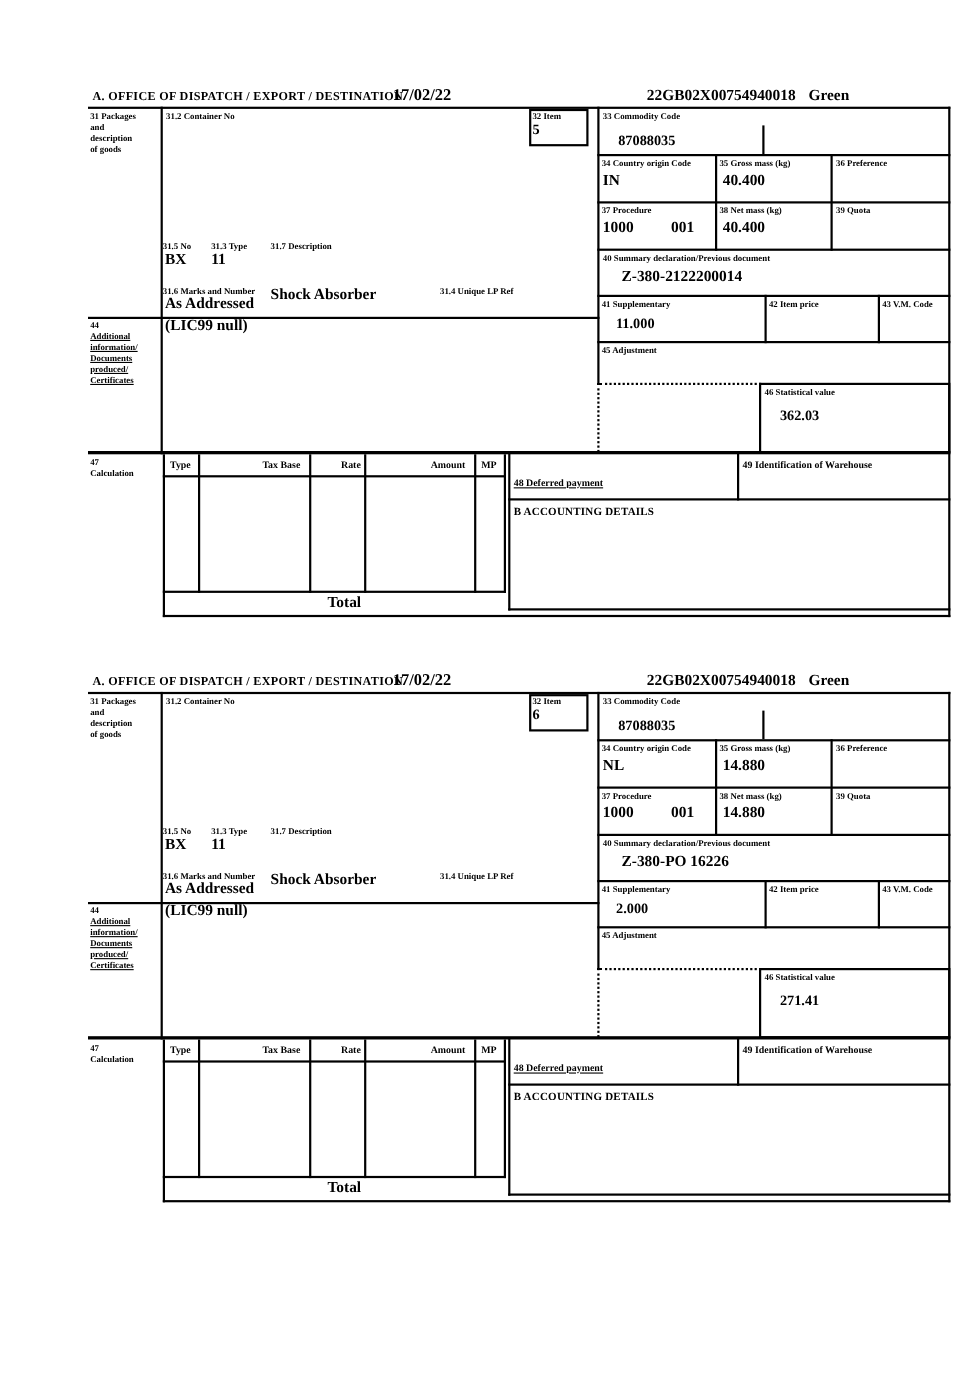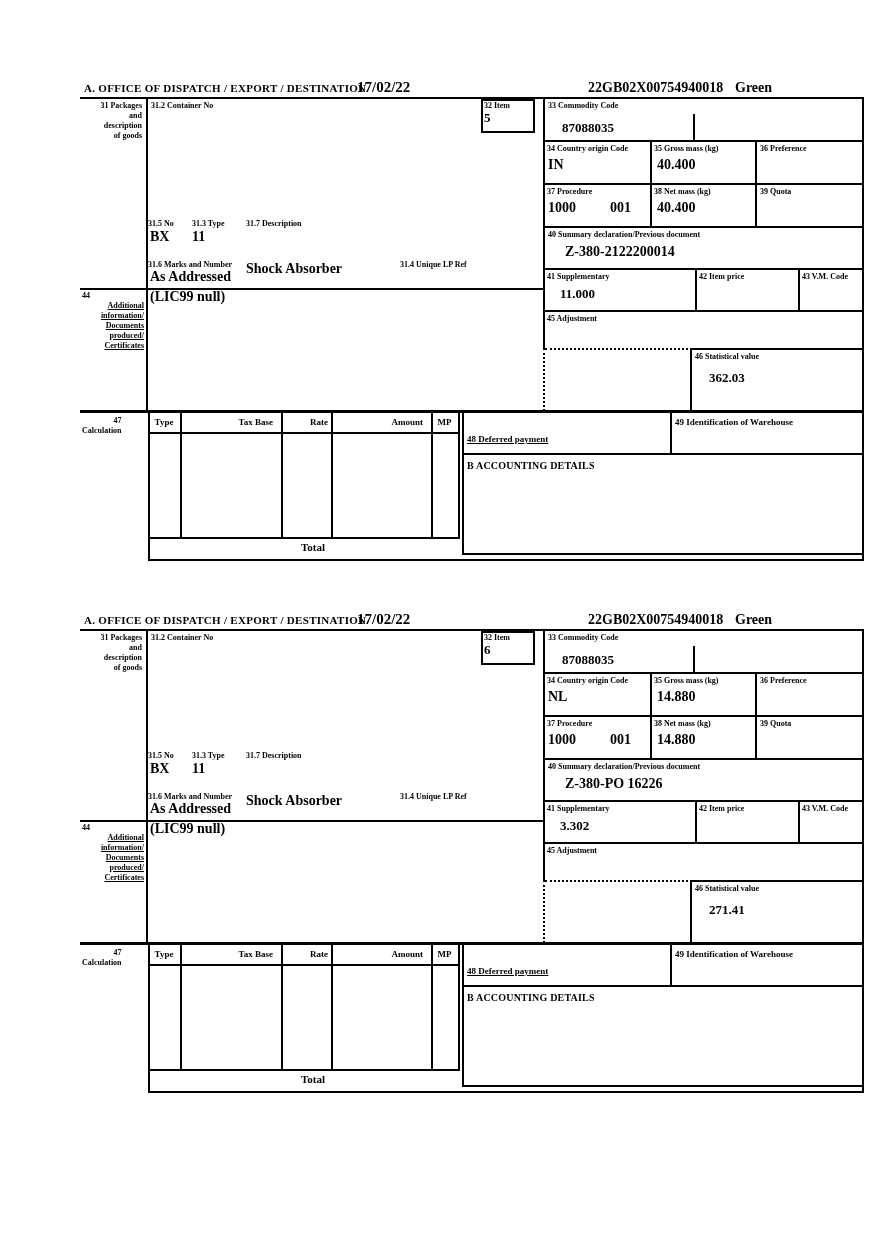--- a/index.html
+++ b/index.html
@@ -44,21 +44,21 @@
   .v-t2{left:201px;top:333px;width:2px;height:126px;}
   .v-t3{left:251px;top:333px;width:2px;height:126px;}
   .v-t4{left:351px;top:333px;width:2px;height:126px;}
   .v-t5{left:378px;top:333px;width:2px;height:126px;}
 
   .box32{position:absolute;left:401px;top:19px;width:54px;height:34px;border:2px solid #000;box-sizing:border-box;}
   .box46{position:absolute;left:610px;top:268px;width:174px;height:64px;border:2px solid #000;box-sizing:border-box;}
 
   
   .t{position:absolute;white-space:pre-line;}
-  .lbl{font-size:8px;font-weight:bold;line-height:10px;text-align:right;}
+  .lbl{font-size:8px;font-weight:bold;line-height:10px;}
   .val{font-size:14px;font-weight:bold;line-height:16px;white-space:pre;}
 
   .h-office{left:4px;top:2px;font-size:11px;font-weight:bold;letter-spacing:0.3px;}
   .h-date{left:277px;top:-1px;font-size:15px;font-weight:bold;}
   .h-reg{left:508px;top:0;font-size:14px;font-weight:bold;}
   .h-status{left:655px;top:0;font-size:14px;font-weight:bold;}
 
   .lbl-31{left:2px;top:21px;width:60px;}
   .lbl-31-2{left:71px;top:21px;}
   .lbl-32{left:404px;top:21px;}
@@ -100,21 +100,21 @@
   .lbl-47{left:2px;top:336px;}
   .th{top:337px;font-size:9px;font-weight:bold;position:absolute;}
   .th-type{left:68px;width:32px;text-align:center;}
   .th-taxbase{left:100px;width:93px;text-align:right;}
   .th-rate{left:201px;width:47px;text-align:right;}
   .th-amount{left:251px;width:92px;text-align:right;}
   .th-mp{left:351px;width:27px;text-align:center;}
   .lbl-48{left:387px;top:354px;font-size:9px;text-decoration:underline;}
   .lbl-49{left:595px;top:337px;font-size:9px;}
   .lbl-acc{left:387px;top:380px;font-size:10px;font-weight:bold;letter-spacing:0.2px;}
-  .lbl-total{left:68px;top:461px;width:330px;text-align:center;font-size:11px;font-weight:bold;}
+  .lbl-total{left:68px;top:461px;width:330px;text-align:center;font-size:14px;font-weight:bold;}
 </style>
 </head>
 <body>
 
 <div id="forms-root">
   <section class="form-block pos-0">
 
     <div class="t h-office">A.  OFFICE OF DISPATCH / EXPORT / DESTINATION</div>
     <div class="t h-date">17/02/22</div>
     <div class="t h-reg">22GB02X00754940018</div>
@@ -307,17 +307,17 @@
     <div class="t val val-34">NL</div>
     <div class="t val val-35">14.880</div>
     <div class="t val val-37a">1000</div>
     <div class="t val val-37b">001</div>
     <div class="t val val-38">14.880</div>
     <div class="t val val-31-5">BX</div>
     <div class="t val val-31-3">11</div>
     <div class="t val val-31-7">Shock Absorber</div>
     <div class="t val val-40">Z-380-PO 16226</div>
     <div class="t val val-31-6">As Addressed</div>
-    <div class="t val val-41">3.302</div>
+    <div class="t val val-41">2.000</div>
     <div class="t val val-44">(LIC99 null)</div>
     <div class="t val val-46">271.41</div>
   </section>
 </div>
 
 </body></html>

